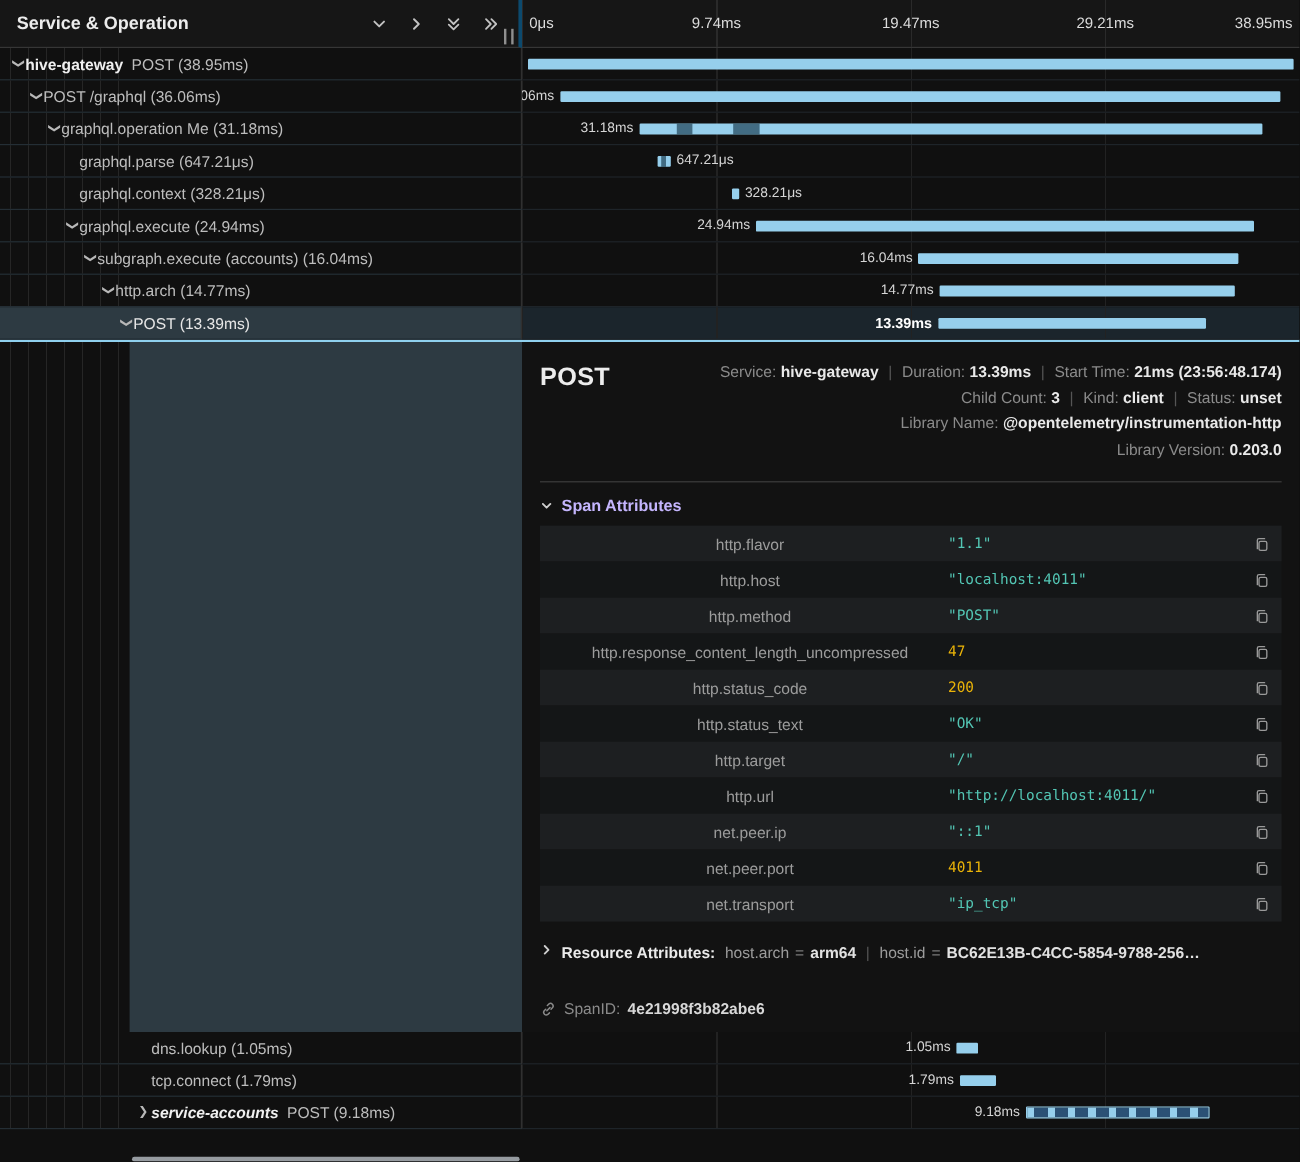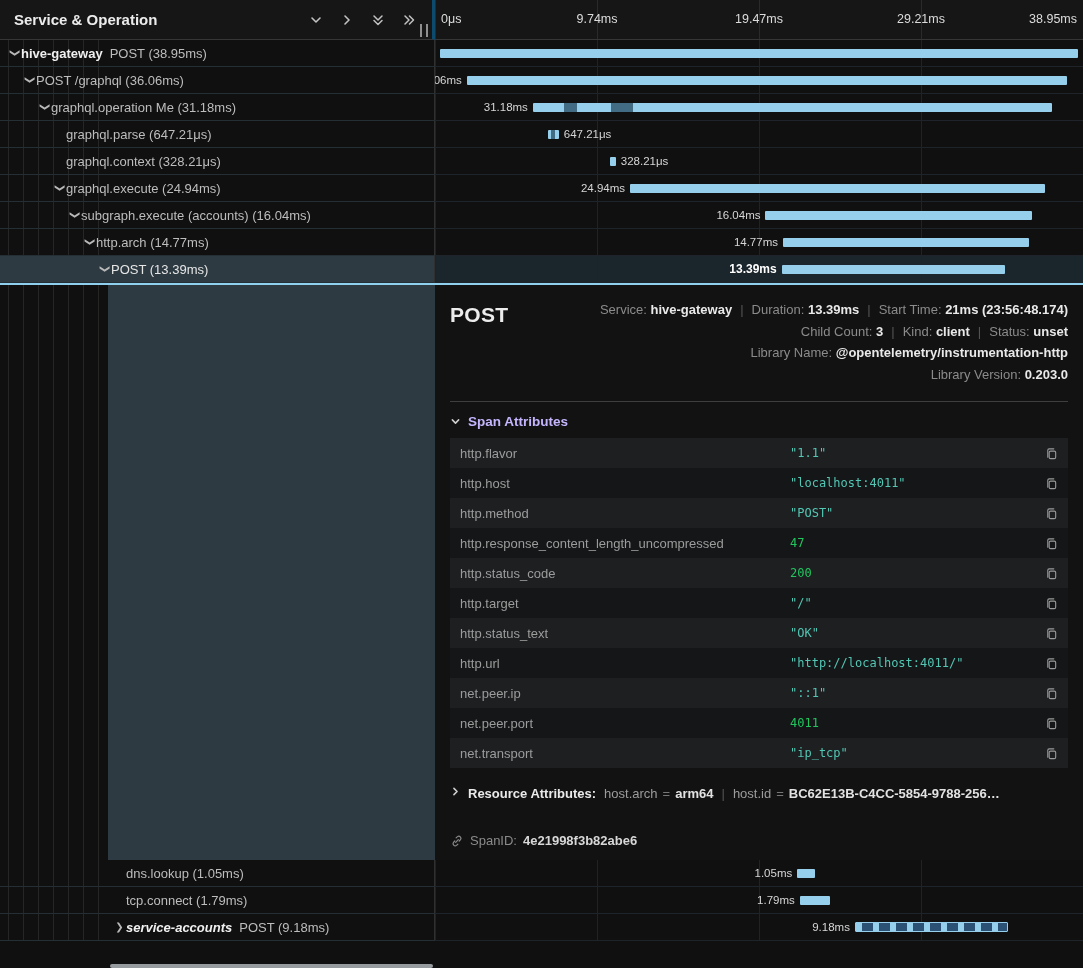--- a/index.html
+++ b/index.html
@@ -79,24 +79,24 @@
   .kv-value { color:#e9e9e9; font-weight:bold; }
   .sep { color:#555; margin:0 8px; }
 
   .d-divider { border-bottom:1px solid #3e3e3e; margin:16px 0 10px; }
 
   .attr-section-header { display:flex; align-items:center; gap:7px; font-size:13.5px; font-weight:bold; color:#c4b5fd; margin:2px 0 9px; cursor:pointer; background:none; border:none; }
   .attr-table { }
   .attr-row { display:flex; align-items:center; padding:6px 10px; min-height:30px; }
   .attr-row:nth-child(odd) { background:#1d1f21; }
   .attr-row:nth-child(even) { background:#141617; }
-  .attr-key { width:330px; flex:0 0 330px; color:#9c9c9c; font-size:13px; }
+  .attr-key { width:330px; flex:0 0 330px; color:#9c9c9c; font-size:13px;text-align:center; }
   .attr-val { flex:1; font-family:"DejaVu Sans Mono", monospace; font-size:12px; }
   .attr-val.string { color:#53c6b4; }
-  .attr-val.number { color:#22c55e; }
+  .attr-val.number { color:#eab308; }
   .copy-btn { margin-left:8px; background:none; border:none; cursor:pointer; display:flex; align-items:center; }
 
   .resource-row { display:flex; align-items:flex-start; margin-top:18px; font-size:13px; overflow:hidden; white-space:nowrap; cursor:pointer; }
   .res-title { font-weight:bold; color:#eaeaea; margin:0 8px 0 7px; }
   .res-key { color:#9c9c9c; }
   .res-eq { color:#777; margin:0 5px; }
   .res-val { color:#e2e2e2; font-weight:bold; }
 
   .spanid-row { margin-top:auto; display:flex; align-items:center; gap:6px; font-size:13px; color:#8b8b8b; }
   .spanid-value { font-weight:bold; color:#d8d8d8; }
@@ -315,32 +315,32 @@
             <span class="attr-key">http.status_code</span>
             <span class="attr-val number">200</span>
             <button class="copy-btn">
               <svg width="13" height="13" viewBox="0 0 14 14" fill="none" stroke="#9a9a9a" stroke-width="1.2" stroke-linecap="round" stroke-linejoin="round">
                 <rect x="4.5" y="4.5" width="7" height="8" rx="1.5"></rect>
                 <path d="M9.5 2H4.5A1.5 1.5 0 0 0 3 3.5V11"></path>
               </svg>
             </button>
           </div>
           <div class="attr-row">
+            <span class="attr-key">http.status_text</span>
+            <span class="attr-val string">"OK"</span>
+            <button class="copy-btn">
+              <svg width="13" height="13" viewBox="0 0 14 14" fill="none" stroke="#9a9a9a" stroke-width="1.2" stroke-linecap="round" stroke-linejoin="round">
+                <rect x="4.5" y="4.5" width="7" height="8" rx="1.5"></rect>
+                <path d="M9.5 2H4.5A1.5 1.5 0 0 0 3 3.5V11"></path>
+              </svg>
+            </button>
+          </div>
+          <div class="attr-row">
             <span class="attr-key">http.target</span>
             <span class="attr-val string">"/"</span>
-            <button class="copy-btn">
-              <svg width="13" height="13" viewBox="0 0 14 14" fill="none" stroke="#9a9a9a" stroke-width="1.2" stroke-linecap="round" stroke-linejoin="round">
-                <rect x="4.5" y="4.5" width="7" height="8" rx="1.5"></rect>
-                <path d="M9.5 2H4.5A1.5 1.5 0 0 0 3 3.5V11"></path>
-              </svg>
-            </button>
-          </div>
-          <div class="attr-row">
-            <span class="attr-key">http.status_text</span>
-            <span class="attr-val string">"OK"</span>
             <button class="copy-btn">
               <svg width="13" height="13" viewBox="0 0 14 14" fill="none" stroke="#9a9a9a" stroke-width="1.2" stroke-linecap="round" stroke-linejoin="round">
                 <rect x="4.5" y="4.5" width="7" height="8" rx="1.5"></rect>
                 <path d="M9.5 2H4.5A1.5 1.5 0 0 0 3 3.5V11"></path>
               </svg>
             </button>
           </div>
           <div class="attr-row">
             <span class="attr-key">http.url</span>
             <span class="attr-val string">"http://localhost:4011/"</span>

